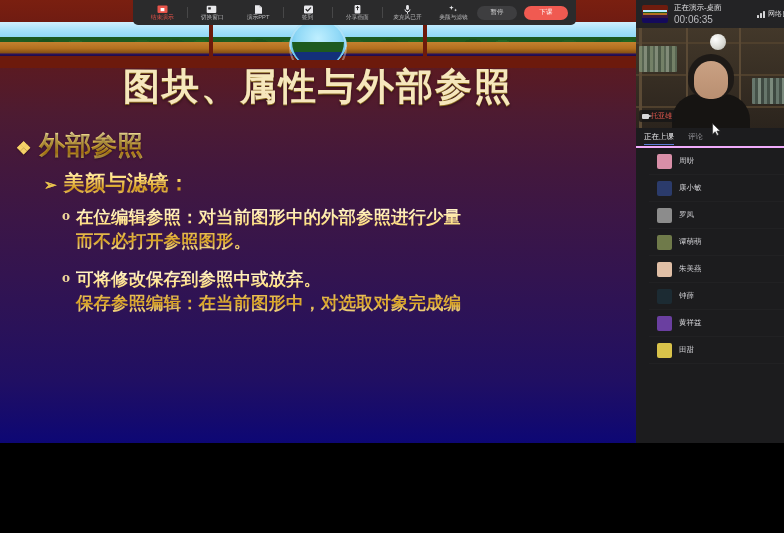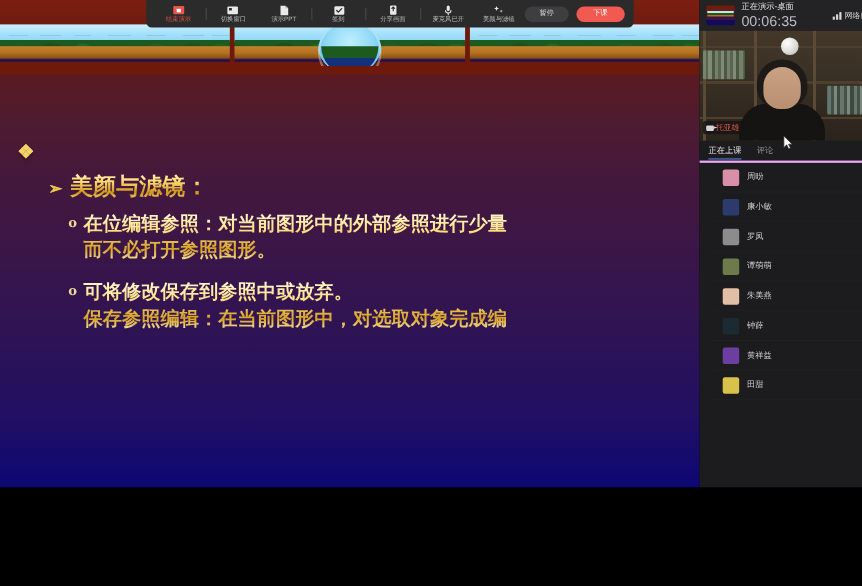--- a/index.html
+++ b/index.html
@@ -79,21 +79,21 @@
   
   .panel{position:absolute;left:636px;top:0;width:166px;height:443px;background:#1c1c1e;z-index:30;}
   .p-top{height:28px;display:flex;align-items:center;gap:6px;padding:0 6px;box-sizing:border-box;
          background:#232325;}
   .p-thumb{width:26px;height:18px;border-radius:2px;overflow:hidden;flex:0 0 auto;position:relative;
            background:linear-gradient(180deg,#6d1c0e 0 38%,#3a1640 38% 72%,#140a5c 72% 100%);}
   .p-thumb .tl{position:absolute;left:1px;top:5px;width:24px;height:5px;
                background:linear-gradient(180deg,#b9e9ff 0 40%,#1d5a1f 40% 70%,#b3701f 70% 100%);}
   .p-tt{display:flex;flex-direction:column;gap:1px;}
   .p-tt .l1{font-size:7.5px;color:#e3e3e5;}
-  .p-tt .l2{font-size:13px;color:#bcbcc0;}
+  .p-tt .l2{font-size:10px;color:#bcbcc0;}
   .p-net{margin-left:auto;display:flex;align-items:center;gap:3px;}
   .p-net .lbl{font-size:7px;color:#d6d6d8;}
   .bars{display:flex;align-items:flex-end;gap:1px;height:8px;}
   .bars i{width:2px;background:#d6d6d8;display:block;border-radius:.5px;}
   .bars i:nth-child(1){height:3px;}.bars i:nth-child(2){height:5px;}.bars i:nth-child(3){height:7px;}
 
   .p-video{position:relative;height:100px;overflow:hidden;
            background:linear-gradient(180deg,#3a3129 0%,#2f2a24 40%,#241f1b 100%);}
   .shelf{position:absolute;inset:0;
     background:
@@ -154,24 +154,26 @@
         <div class="band-mag"></div>
         <div class="band-mag-dip"></div>
       </div>
       <div class="band-cell">
         <div class="band-sky"></div>
         <div class="band-trees"></div>
         <div class="band-soil"></div>
       </div>
     </div>
 
+    <div class="slide-title">图块、属性与外部参照</div>
 
     <div class="bullets">
       <div class="b1">
         <span class="mk">❖</span>
+        <span>外部参照</span>
       </div>
       <div class="b2">
         <span class="mk">➢</span>
         <span>美颜与滤镜：</span>
       </div>
 
       <div class="b3">
         <span class="mk">o</span>
         <span class="txtwrap">
           <span class="txt">在位编辑参照：对当前图形中的外部参照进行少量</span>

